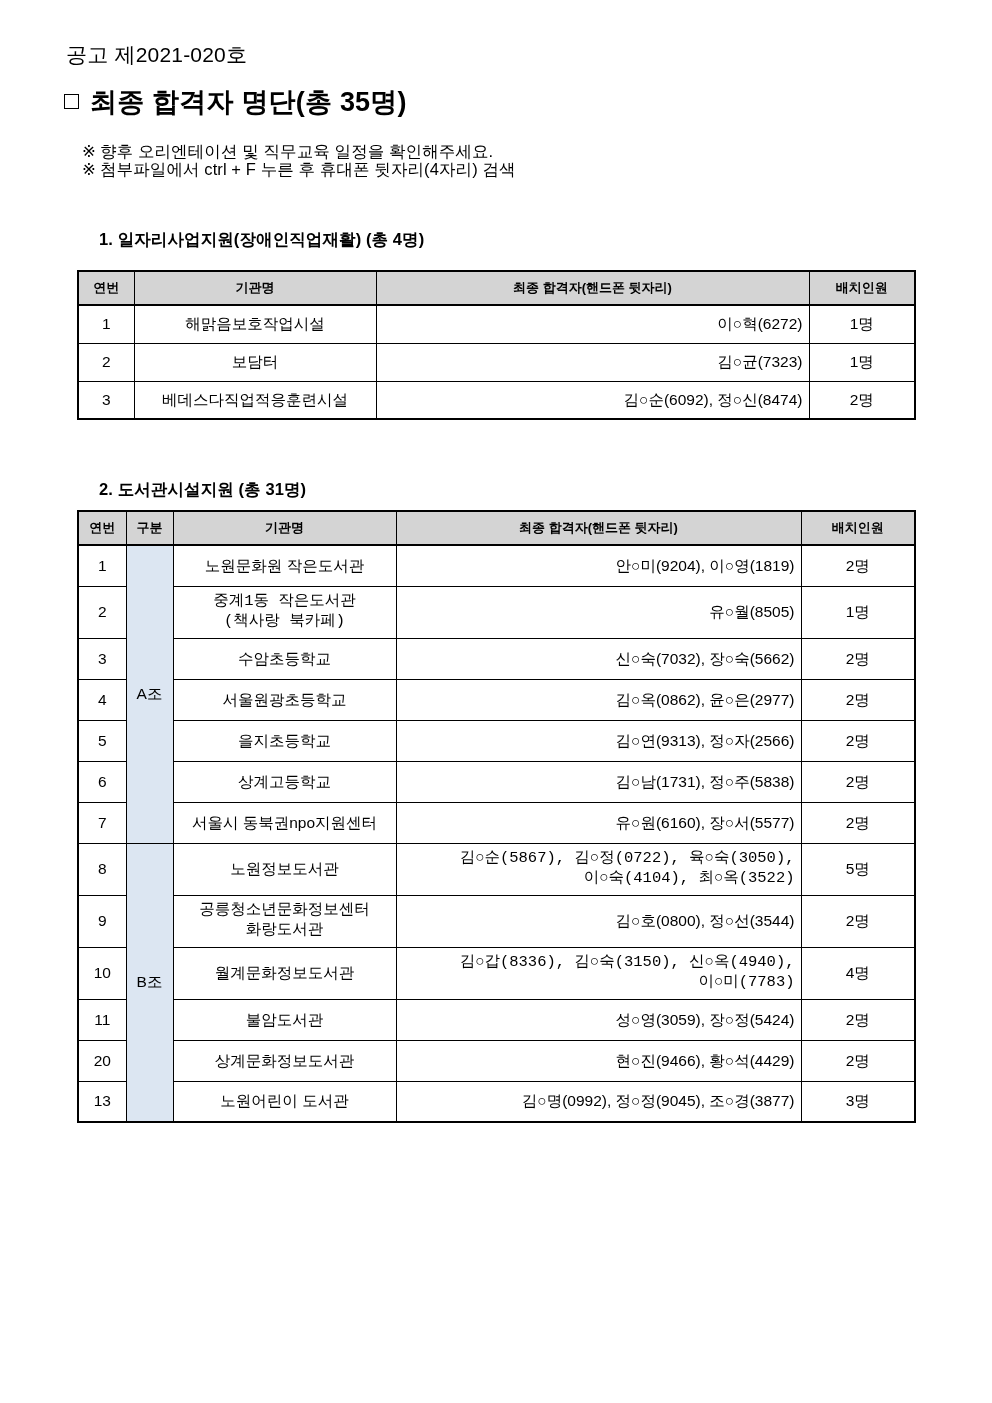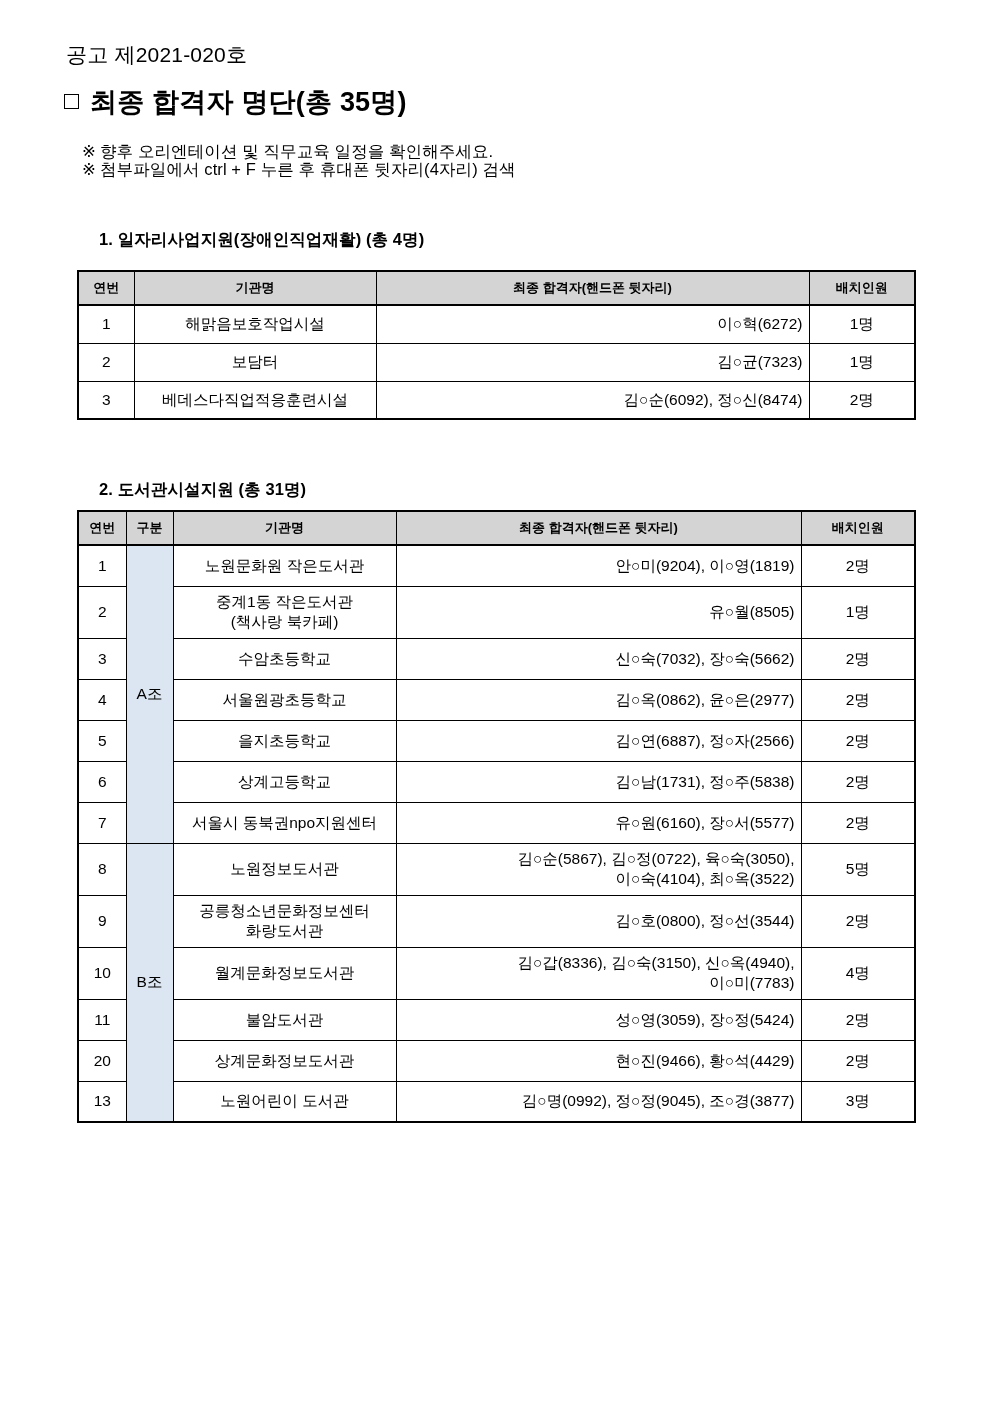--- a/index.html
+++ b/index.html
@@ -128,21 +128,21 @@
   
   #table-2 {
     left: 77px;
     top: 510px;
     width: 837px;
   }
   #table-2 tbody td { height: 41px; }
   #table-2 tbody tr.tall td { height: 52px; }
 
   .nowrap { white-space: nowrap; }
-  .two-line { line-height: 1.2; }
+  .two-line { line-height: 1.2; font-family: Liberation Mono, monospace; }
 </style>
 </head>
 <body>
 
 <div class="page">
 
   <div class="doc-no">공고 제2021-020호</div>
 
   <div class="main-title">
     <span class="box-glyph"></span><span>최종 합격자 명단(총 35명)</span>
@@ -243,21 +243,21 @@
       <tr>
         <td class="c-num">4</td>
         <td class="c-org">서울원광초등학교</td>
         <td class="c-names">김○옥(0862), 윤○은(2977)</td>
         <td class="c-count">2명</td>
       </tr>
 
       <tr>
         <td class="c-num">5</td>
         <td class="c-org">을지초등학교</td>
-        <td class="c-names">김○연(6887), 정○자(2566)</td>
+        <td class="c-names">김○연(9313), 정○자(2566)</td>
         <td class="c-count">2명</td>
       </tr>
 
       <tr>
         <td class="c-num">6</td>
         <td class="c-org">상계고등학교</td>
         <td class="c-names">김○남(1731), 정○주(5838)</td>
         <td class="c-count">2명</td>
       </tr>
 

